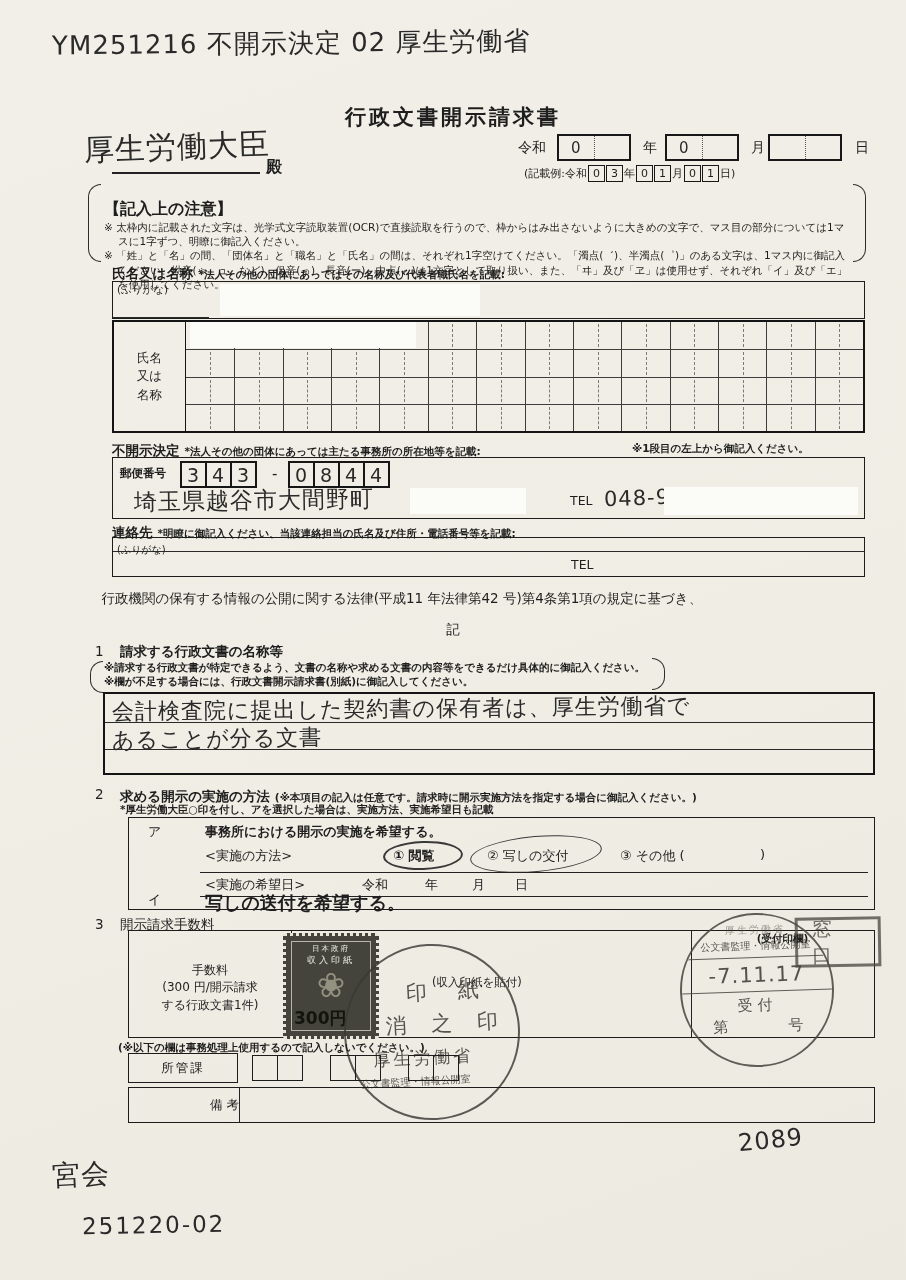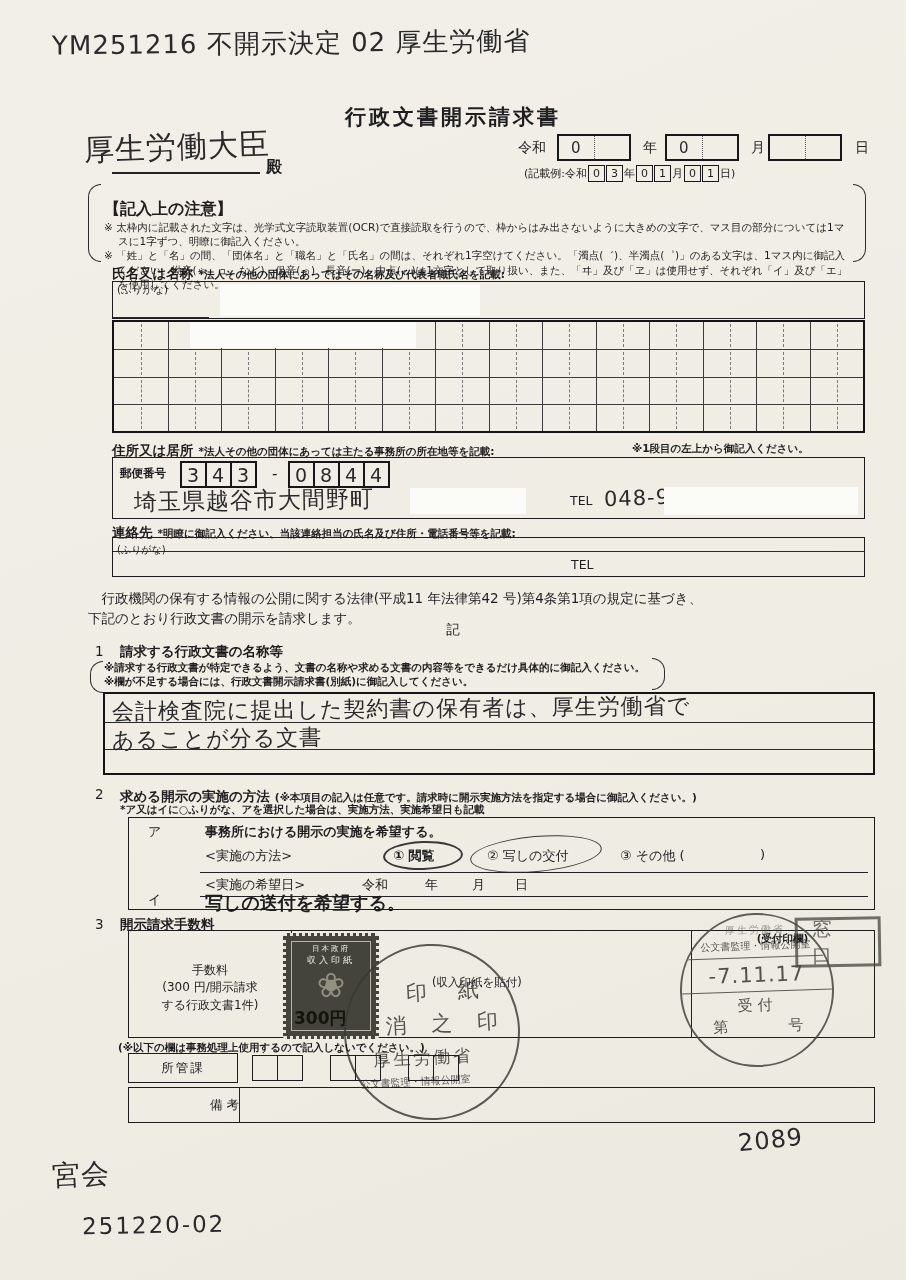--- a/index.html
+++ b/index.html
@@ -109,20 +109,25 @@
     <span class="print" style="font-size:13.5px;font-weight:600;">氏名又は名称</span>
     <span class="print sm" style="font-weight:600;">*法人その他の団体にあってはその名称及び代表者職氏名を記載:</span>
   </div>
   <div class="fieldbox" style="left:112px;top:281px;width:753px;height:38px;">
     <span class="print" style="font-size:10.5px;position:absolute;left:4px;top:1px;">(ふりがな)</span>
     <span style="position:absolute;left:0;bottom:0;width:96px;border-bottom:1.3px solid #2a2a2a;"></span>
   </div>
   <div class="redact" style="left:220px;top:284px;width:260px;height:32px;"></div>
 
   <div class="abs name-grid-outer" style="left:112px;top:320px;width:753px;height:113px;">
+    <div class="name-grid-label">
+      <span>氏名</span>
+      <span>又は</span>
+      <span>名称</span>
+    </div>
     <div class="name-grid-cells">
         <div class="gcell"></div>
         <div class="gcell"></div>
         <div class="gcell"></div>
         <div class="gcell"></div>
         <div class="gcell"></div>
         <div class="gcell"></div>
         <div class="gcell"></div>
         <div class="gcell"></div>
         <div class="gcell"></div>
@@ -171,21 +176,21 @@
         <div class="gcell"></div>
         <div class="gcell"></div>
         <div class="gcell"></div>
         <div class="gcell"></div>
         <div class="gcell"></div>
       </div>
   </div>
   <div class="redact" style="left:190px;top:322px;width:226px;height:26px;"></div>
 
   <div class="abs" style="left:112px;top:440px;">
-    <span class="print" style="font-size:13.5px;font-weight:600;">住所又は居所</span>
+    <span class="print" style="font-size:13.5px;font-weight:600;">不開示決定</span>
     <span class="print sm" style="font-weight:600;">*法人その他の団体にあっては主たる事務所の所在地等を記載:</span>
   </div>
   <div class="abs print sm" style="left:632px;top:441px;font-weight:600;">※1段目の左上から御記入ください。</div>
 
   <div class="fieldbox" style="left:112px;top:457px;width:753px;height:62px;"></div>
   <div class="abs print" style="left:120px;top:466px;font-size:11.5px;font-weight:600;">郵便番号</div>
   <div class="abs" style="left:180px;top:461px;display:flex;">
     <div class="pcell hand" style="font-size:19px;">3</div>
     <div class="pcell hand" style="font-size:19px;">4</div>
     <div class="pcell hand" style="font-size:19px;">3</div>
@@ -209,21 +214,20 @@
   </div>
   <div class="fieldbox" style="left:112px;top:537px;width:753px;height:40px;">
     <div style="border-bottom:1.2px solid #2a2a2a;height:14px;">
       <span class="print" style="font-size:10px;padding-left:4px;">(ふりがな)</span>
     </div>
     <span class="print" style="font-size:12.5px;position:absolute;left:458px;top:19px;">TEL</span>
   </div>
 
   <div class="abs print" style="left:88px;top:588px;width:760px;font-size:13.5px;line-height:1.5;">
     <div>　行政機関の保有する情報の公開に関する法律(平成11 年法律第42 号)第4条第1項の規定に基づき、</div>
-    <div>下記のとおり行政文書の開示を請求します。</div>
   </div>
   <div class="abs print" style="left:0;right:0;top:621px;text-align:center;font-size:13.5px;">記</div>
 
   <div class="abs print" style="left:95px;top:643px;font-size:13.5px;">1</div>
   <div class="abs print" style="left:120px;top:643px;font-size:13.5px;font-weight:600;">請求する行政文書の名称等</div>
   <div class="paren l" style="left:90px;top:661px;height:32px;"></div>
   <div class="paren r" style="left:652px;top:658px;height:32px;"></div>
   <div class="abs" style="left:104px;top:660px;width:545px;">
     <div class="print sm" style="font-weight:600;">※請求する行政文書が特定できるよう、文書の名称や求める文書の内容等をできるだけ具体的に御記入ください。</div>
     <div class="print sm" style="font-weight:600;">※欄が不足する場合には、行政文書開示請求書(別紙)に御記入してください。</div>
@@ -234,21 +238,21 @@
     <div style="position:absolute;left:0;right:0;top:55px;border-top:1.2px solid #2a2a2a;"></div>
   </div>
   <div class="abs hand" style="left:112px;top:694px;font-size:22px;transform:rotate(-0.6deg);white-space:nowrap;">会計検査院に提出した契約書の保有者は、厚生労働省で</div>
   <div class="abs hand" style="left:112px;top:724px;font-size:22px;transform:rotate(-0.8deg);">あることが分る文書</div>
 
   <div class="abs print" style="left:95px;top:786px;font-size:13.5px;">2</div>
   <div class="abs" style="left:120px;top:786px;">
     <span class="print" style="font-size:13.5px;font-weight:600;">求める開示の実施の方法</span>
     <span class="print sm" style="font-weight:600;">(※本項目の記入は任意です。請求時に開示実施方法を指定する場合に御記入ください。)</span>
   </div>
-  <div class="abs print sm" style="left:120px;top:802px;font-weight:600;">*ア又はイに○ふりがな、アを選択した場合は、実施方法、実施希望日も記載</div>
+  <div class="abs print sm" style="left:120px;top:802px;font-weight:600;">*厚生労働大臣○印を付し、アを選択した場合は、実施方法、実施希望日も記載</div>
 
   <div class="fieldbox" style="left:128px;top:817px;width:747px;height:93px;"></div>
   <div class="abs print" style="left:148px;top:823px;font-size:13px;">ア</div>
   <div class="abs print" style="left:205px;top:823px;font-size:13px;font-weight:600;">事務所における開示の実施を希望する。</div>
 
   <div class="abs print" style="left:205px;top:847px;font-size:13px;">&lt;実施の方法&gt;</div>
   <div class="abs print" style="left:393px;top:847px;font-size:13px;font-weight:600;">① 閲覧</div>
   <div class="circle-mark" style="left:383px;top:841px;width:80px;height:29px;transform:rotate(-2deg);"></div>
   <div class="abs print" style="left:487px;top:847px;font-size:13px;">② 写しの交付</div>
   <div class="circle-mark" style="left:470px;top:836px;width:132px;height:36px;transform:rotate(-5deg);border-width:1.8px;"></div>
@@ -260,21 +264,21 @@
   <div class="abs print" style="left:362px;top:876px;font-size:13px;">令和</div>
   <div class="abs print" style="left:425px;top:876px;font-size:13px;">年</div>
   <div class="abs print" style="left:472px;top:876px;font-size:13px;">月</div>
   <div class="abs print" style="left:515px;top:876px;font-size:13px;">日</div>
   <div class="abs" style="left:200px;top:896px;width:668px;border-top:1.4px solid #222;"></div>
 
   <div class="abs print" style="left:148px;top:891px;font-size:13px;">イ</div>
   <div class="abs print" style="left:205px;top:891px;font-size:18px;font-weight:600;">写しの送付を希望する。</div>
 
   <div class="abs print" style="left:95px;top:916px;font-size:13.5px;">3</div>
-  <div class="abs print" style="left:120px;top:916px;font-size:13.5px;font-weight:700;">開示請求手数料</div>
+  <div class="abs print" style="left:120px;top:916px;font-size:13.5px;font-weight:400;">開示請求手数料</div>
 
   <div class="fieldbox" style="left:128px;top:930px;width:747px;height:108px;">
     <div style="position:absolute;left:162px;top:0;bottom:0;border-left:1.4px solid #222;"></div>
     <div style="position:absolute;left:562px;top:0;bottom:0;border-left:1.4px solid #222;"></div>
     <div style="position:absolute;left:0;top:4px;width:162px;height:100%;display:flex;flex-direction:column;align-items:center;justify-content:center;font-size:12px;line-height:1.45;">
       <span class="print">手数料</span>
       <span class="print">(300 円/開示請求</span>
       <span class="print">する行政文書1件)</span>
     </div>
   </div>

